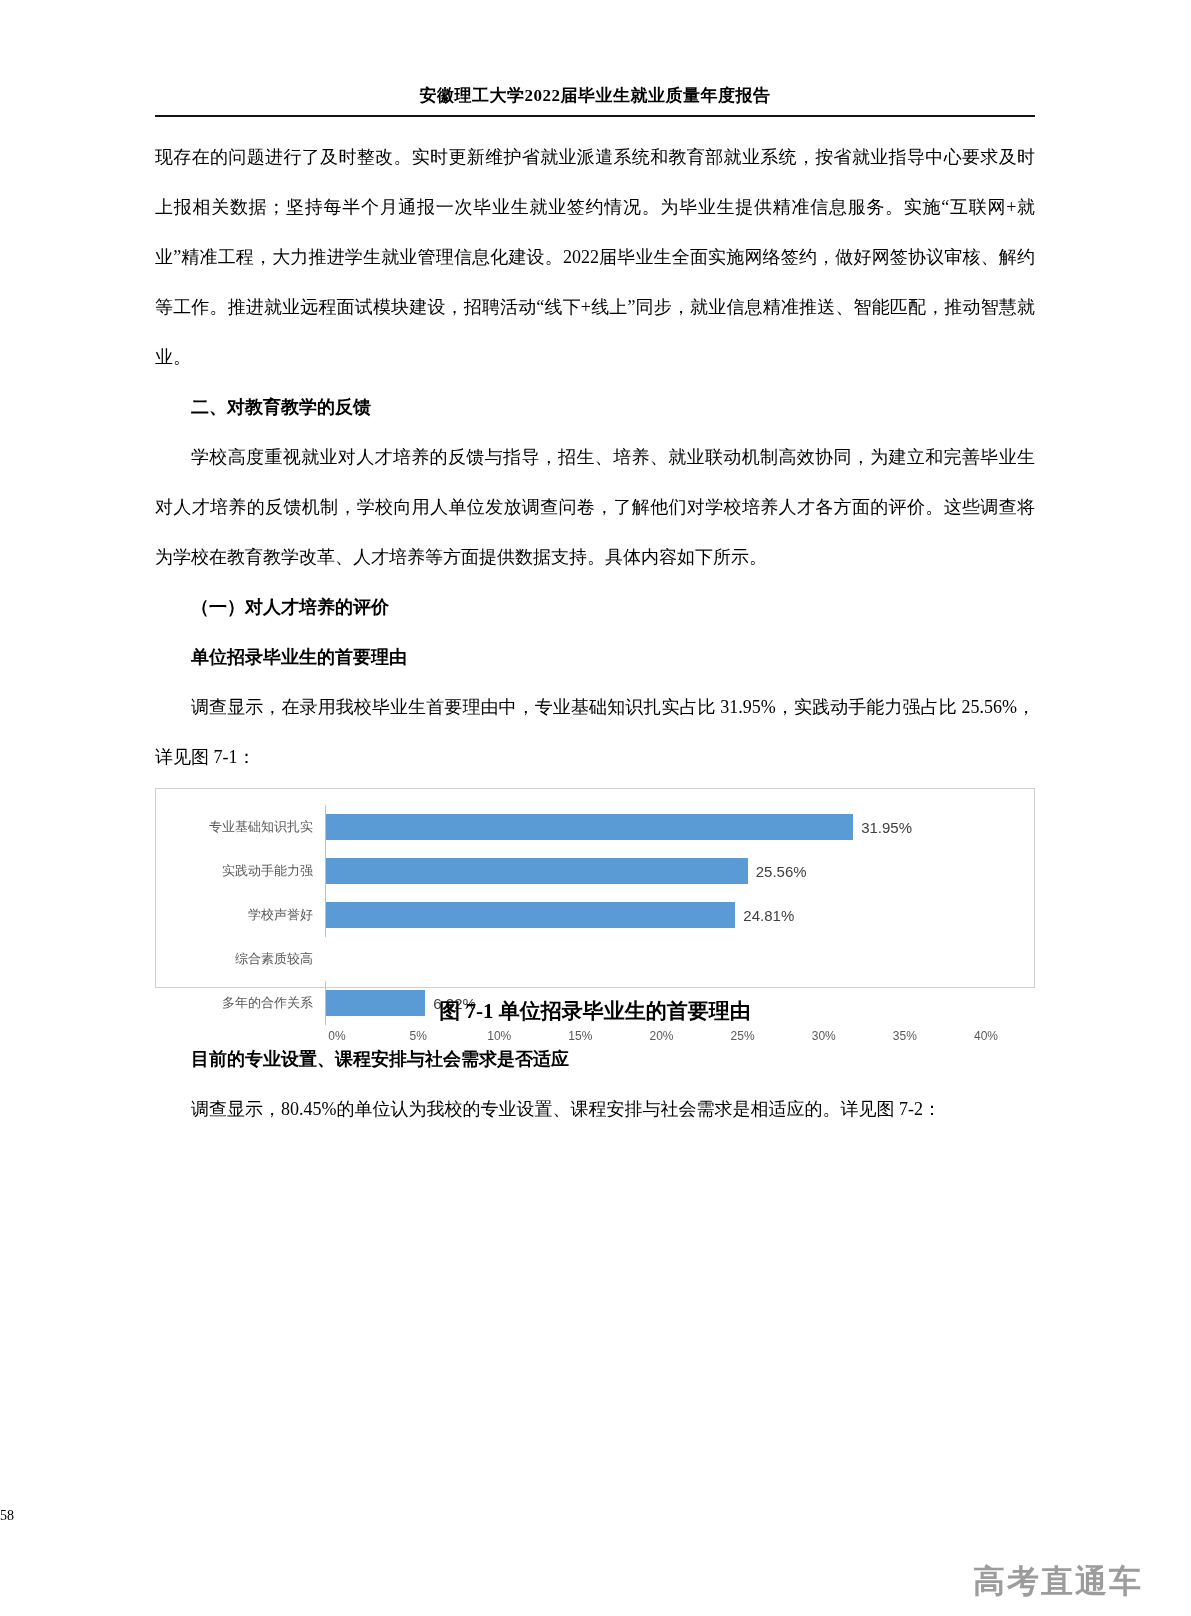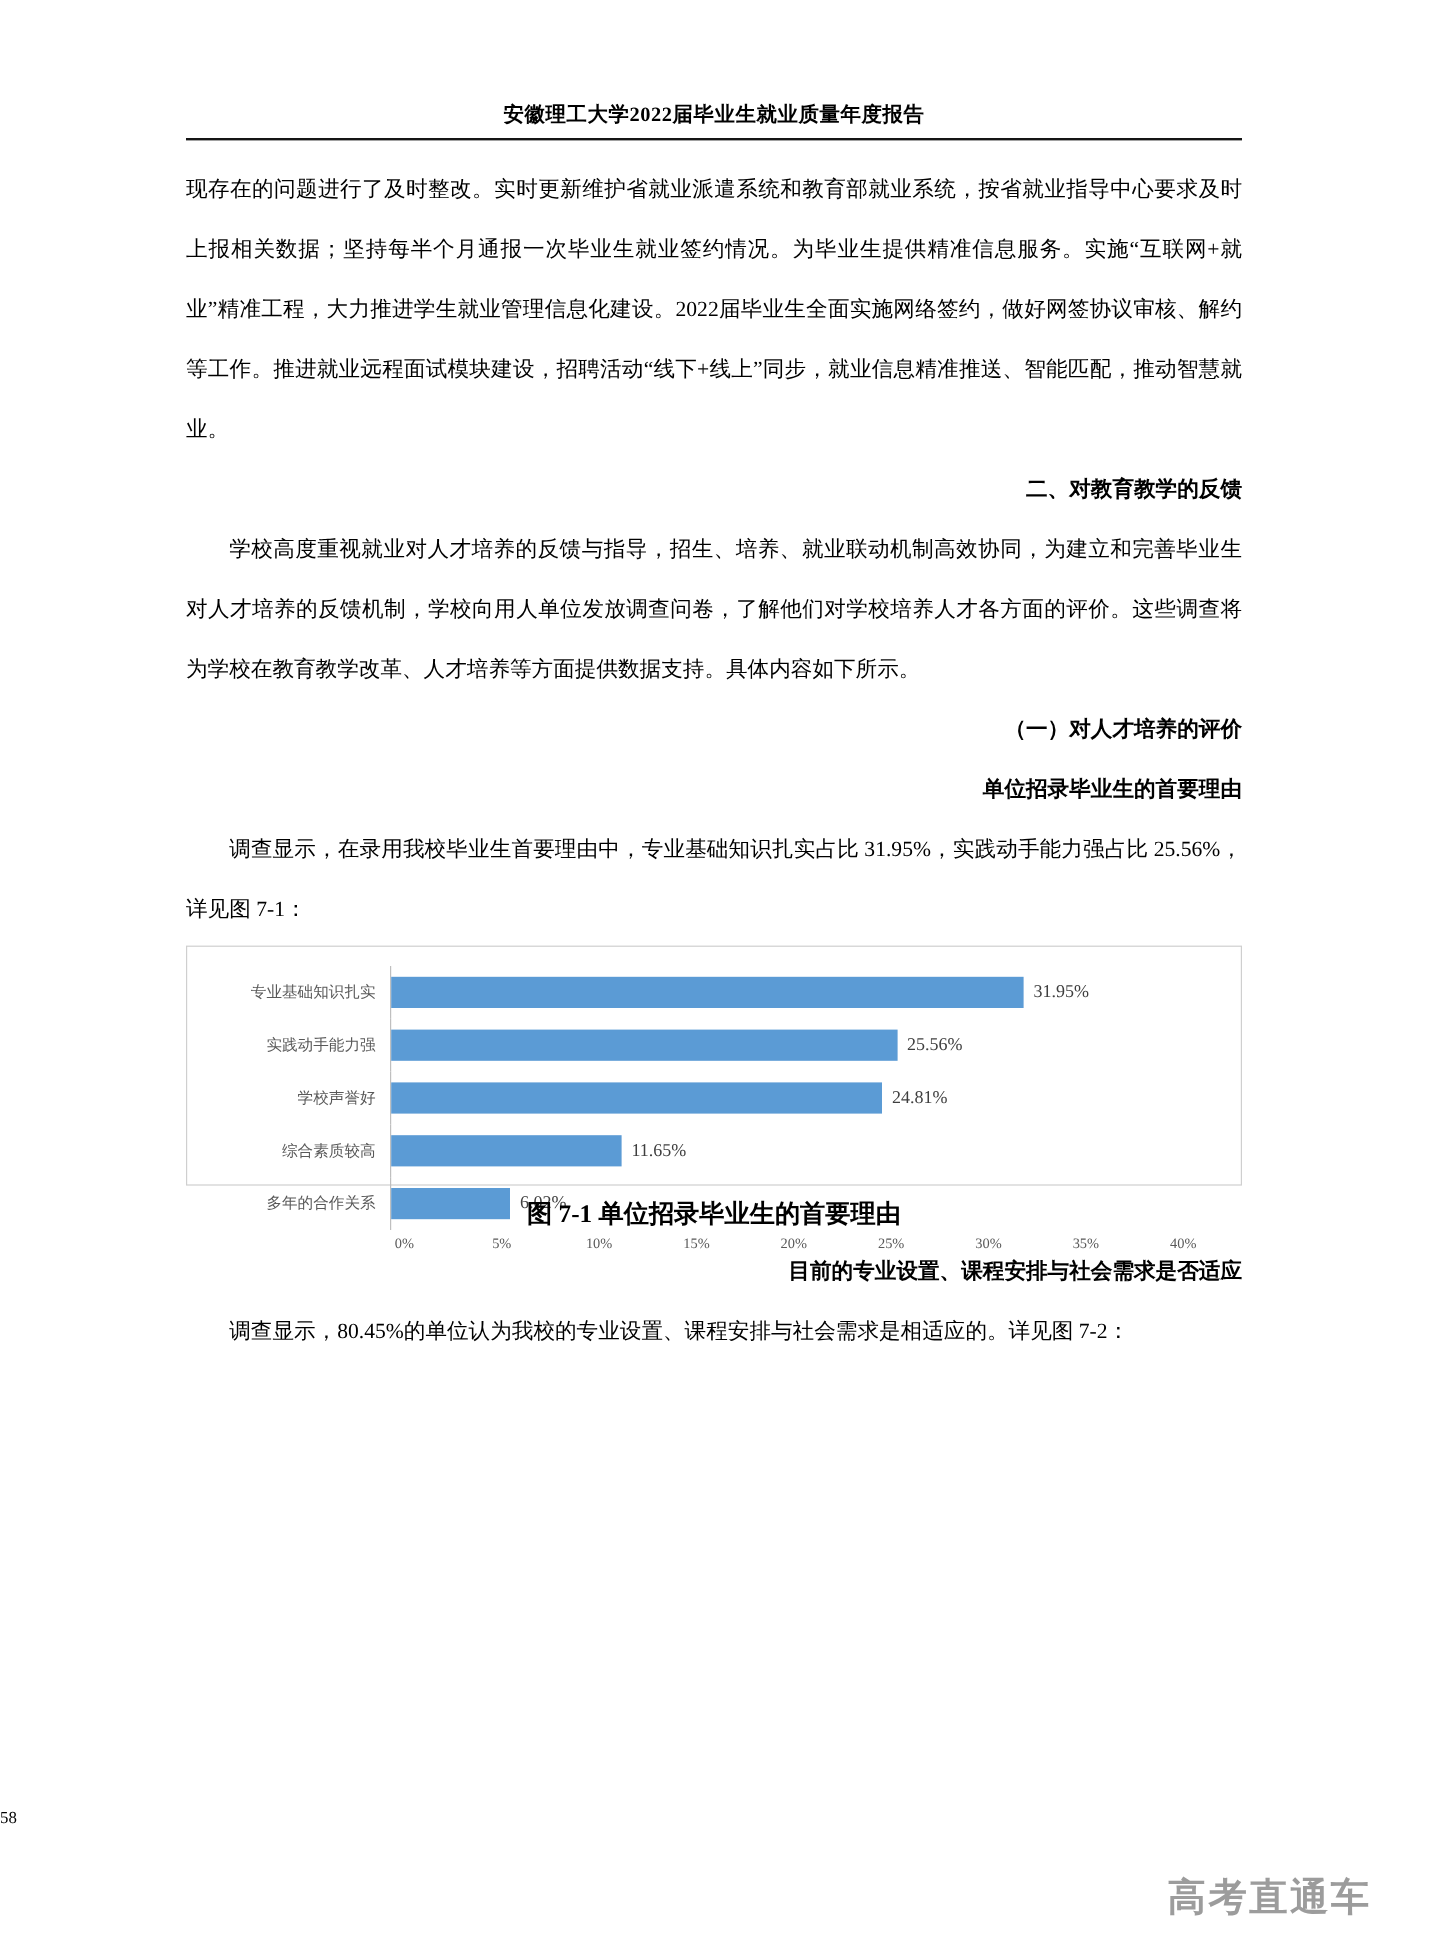--- a/index.html
+++ b/index.html
@@ -1,15 +1,15 @@
 <!DOCTYPE html>
 <html><head>
 <meta charset="utf-8">
 <style>
-  * { margin:0; padding:0; box-sizing:border-box;font-family:Liberation Serif, serif; }
+  * { margin:0; padding:0; box-sizing:border-box; }
   html,body { background:#ffffff; }
   .page {
     position:relative;
     width:1191px; height:1616px;
     margin:0 auto;
     background:#ffffff;
     font-family:"Liberation Serif","DejaVu Serif",serif;
     color:#000000;
     overflow:hidden;
   }
@@ -26,21 +26,21 @@
   .page-main {
     position:absolute;
     top:132px; left:155px; right:156px;
   }
   p.body, .h1, .h2 {
     font-size:18px;
     line-height:50px;
     text-align:justify;
   }
   .indent { text-indent:2em; }
-  .h1, .h2 { font-weight:bold; text-align:right; }
+  .h1, .h2 { font-weight:bold; text-align:left; }
   
   .figure { margin-top:6px; }
   .chart {
     width:100%;
     height:200px;
     border:1px solid #cfcfcf;
     background:#ffffff;
     padding:16px 20px 2px 14px;
     font-family:"Liberation Sans","DejaVu Sans",sans-serif;
   }
@@ -153,24 +153,20 @@
             </div>
             <div class="chart-row">
               <div class="chart-cat">学校声誉好</div>
               <div class="chart-bar-area">
                 <div class="chart-bar" style="width: 62.025%; background: rgb(91, 155, 213);"></div>
                 <span class="chart-val">24.81%</span>
               </div>
             </div>
             <div class="chart-row">
               <div class="chart-cat">综合素质较高</div>
-              <div class="chart-bar-area">
-                <div class="chart-bar" style="width: 29.125%; background: rgb(91, 155, 213);"></div>
-                <span class="chart-val">11.65%</span>
-              </div>
             </div>
             <div class="chart-row">
               <div class="chart-cat">多年的合作关系</div>
               <div class="chart-bar-area">
                 <div class="chart-bar" style="width: 15.05%; background: rgb(91, 155, 213);"></div>
                 <span class="chart-val">6.02%</span>
               </div>
             </div>
           </div>
         <div class="chart-axis">

